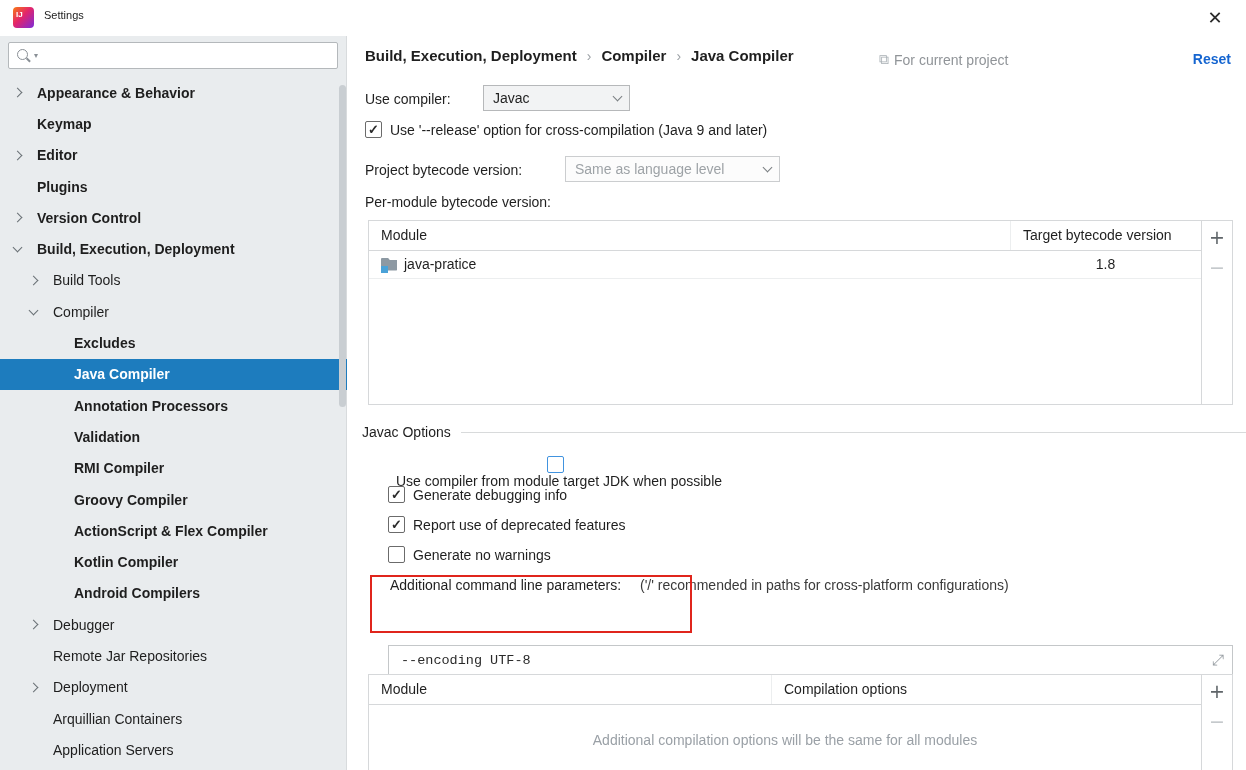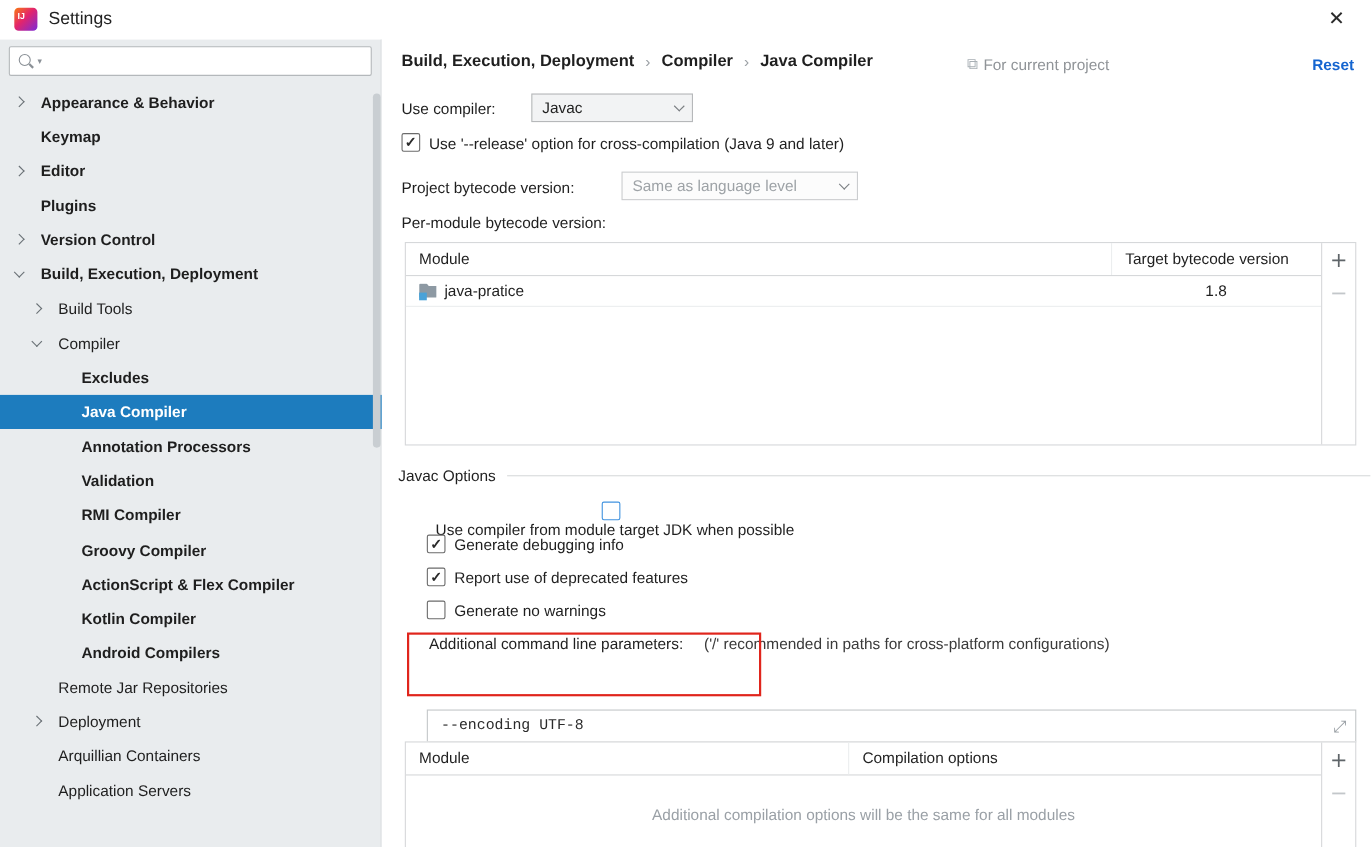--- a/index.html
+++ b/index.html
@@ -14,21 +14,21 @@
   
   .titlebar { position:absolute; left:0; top:0; width:1246px; height:36px; background:#ffffff; }
   .app-logo {
     position:absolute; left:13px; top:7px; width:21px; height:21px; border-radius:4px;
     background:linear-gradient(135deg,#f97a12 0%,#e3256b 45%,#7c2bd9 100%);
   }
   .app-logo::after {
     content:"IJ"; position:absolute; left:3px; top:3px; font-size:8px; font-weight:bold; color:#fff;
     font-family:"Liberation Sans", sans-serif;
   }
-  .win-title { position:absolute; left:44px; top:9px; font-size:16px; color:#222; }
+  .win-title { position:absolute; left:44px; top:9px; font-size:11px; color:#222; }
   .close-btn {
     position:absolute; right:20px; top:7px; width:22px; height:22px;
     font-size:18px; color:#2b2b2b; text-align:center; line-height:22px; cursor:pointer;
     font-family:"DejaVu Sans", sans-serif;
   }
   
   .sidebar {
     position:absolute; left:0; top:36px; width:347px; height:734px;
     background:#e9ecee; border-right:1px solid #d8dbdd;
   }
@@ -280,20 +280,26 @@
         <span class="chev-box">
           <span class="chev none"></span>
         </span>
         <span class="tree-label">Android Compilers</span>
         <span class="tree-right">
           <span class="proj-icon">⧉</span>
         </span>
       </div>
       <div class="tree-row lvl1">
         <span class="chev-box">
+          <span class="chev collapsed"></span>
+        </span>
+        <span class="tree-label">Debugger</span>
+      </div>
+      <div class="tree-row lvl1">
+        <span class="chev-box">
           <span class="chev none"></span>
         </span>
         <span class="tree-label">Remote Jar Repositories</span>
         <span class="tree-right">
           <span class="proj-icon">⧉</span>
         </span>
       </div>
       <div class="tree-row lvl1">
         <span class="chev-box">
           <span class="chev collapsed"></span>

